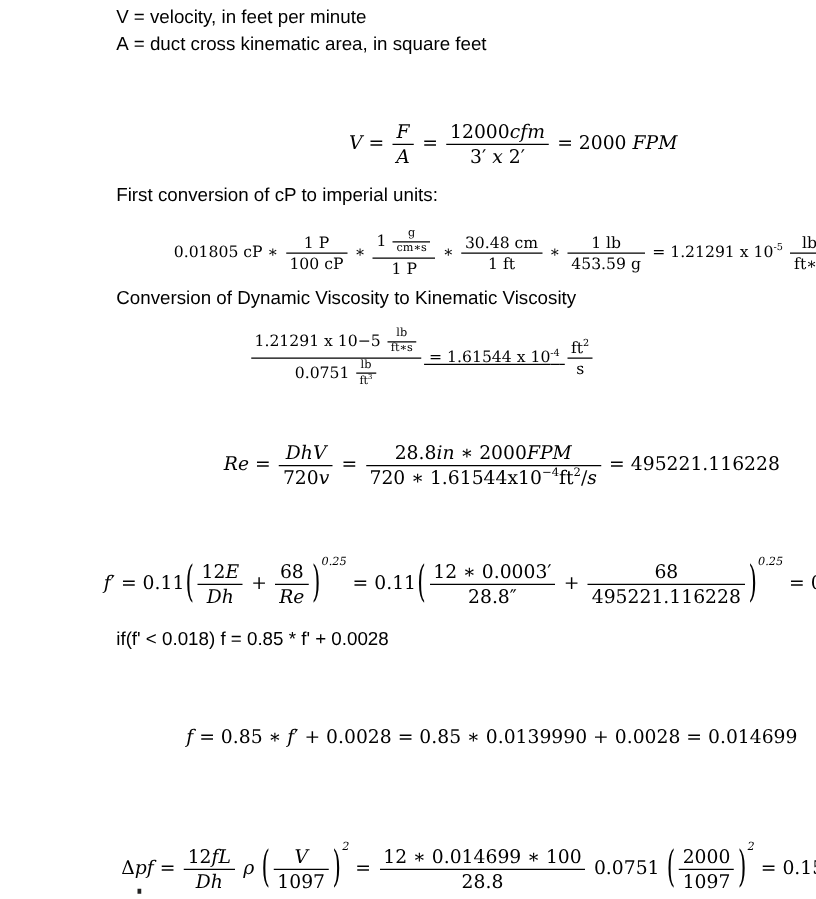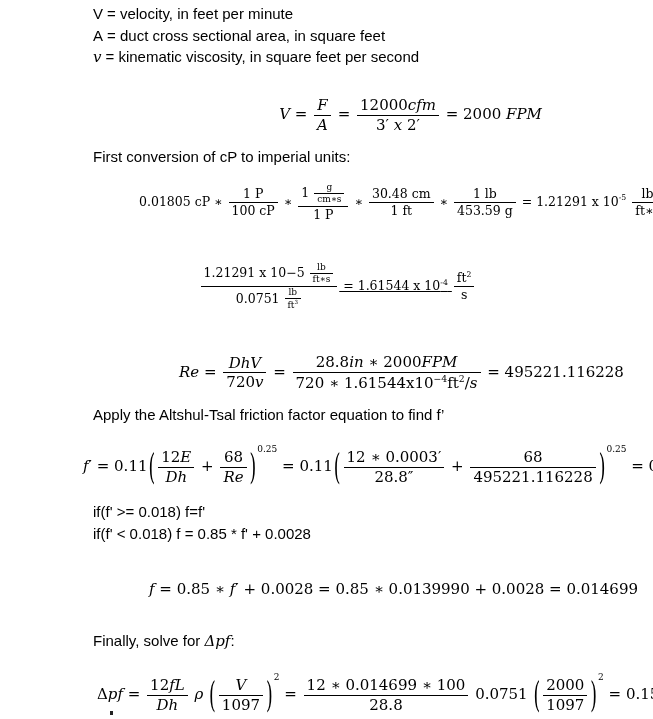--- a/index.html
+++ b/index.html
@@ -22,63 +22,56 @@
   .pos-eq5{top:448px;padding-left:72px;}
   .pos-eq6{top:580px;padding-left:112px;}
   .pos-eq7{top:676px;padding-left:86px;}
   .frac{display:inline-block;vertical-align:middle;text-align:center;margin:0 2px;}
   .frac .num{display:block;border-bottom:1px solid #000;padding:0 3px;line-height:1.25;}
   .frac .den{display:block;padding:0 3px;line-height:1.25;}
   .frac.sm{font-size:0.72em;margin:0 1px;}
   sup{font-size:0.62em;}
   .pgroup{display:inline-block;vertical-align:middle;white-space:nowrap;}
   .bp{display:inline-block;transform:scaleY(2.0);font-size:1.15em;vertical-align:middle;padding:0 1px;}
-  .exp{font-size:0.6em;position:relative;top:-1.5em;}
+  .exp{font-size:0.6em;position:relative;top:-1.5em;font-style:italic;}
   .cursor-mark{position:absolute;left:99px;top:711px;width:3px;height:4px;background:#222;}
 </style>
 </head>
 <body>
 
 <div class="page">
 
   <div class="defs">
     <div>
       <span class="sym">V</span><span>= velocity, in feet per minute</span>
     </div>
     <div>
-      <span class="sym">A</span><span>= duct cross sectional area, in square feet</span>
-    </div>
-    <div>
-      <span class="sym math-it">v</span><span>= kinematic viscosity, in square feet per second</span>
+      <span class="sym">A</span><span>= duct cross kinematic area, in square feet</span>
     </div>
   </div>
 
   <div class="eq pos-eq1"><span class="it">V</span><span> = </span><span class="frac"><span class="num"><span class="it">F</span></span><span class="den"><span class="it">A</span></span></span><span> = </span><span class="frac"><span class="num"><span>12000</span><span class="it">cfm</span></span><span class="den"><span>3′ </span><span class="it">x</span><span> 2′</span></span></span><span> = 2000 </span><span class="it">FPM</span></div>
 
   <div class="label pos-l1">First conversion of cP to imperial units:</div>
 
   <div class="eq small pos-eq2"><span>0.01805 cP ∗ </span><span class="frac"><span class="num"><span>1 P</span></span><span class="den"><span>100 cP</span></span></span><span> ∗ </span><span class="frac"><span class="num"><span>1 </span><span class="frac sm"><span class="num"><span>g</span></span><span class="den"><span>cm∗s</span></span></span></span><span class="den"><span>1 P</span></span></span><span> ∗ </span><span class="frac"><span class="num"><span>30.48 cm</span></span><span class="den"><span>1 ft</span></span></span><span> ∗ </span><span class="frac"><span class="num"><span>1 lb</span></span><span class="den"><span>453.59 g</span></span></span><span> = 1.21291 x 10</span><sup>-5</sup><span> </span><span class="frac"><span class="num"><span>lb</span></span><span class="den"><span>ft∗s</span></span></span></div>
 
+  <div class="label pos-l2">Conversion of Dynamic Viscosity to Kinematic Viscosity</div>
 
   <div class="eq small pos-eq3"><span class="frac"><span class="num"><span>1.21291 x 10−5 </span><span class="frac sm"><span class="num"><span>lb</span></span><span class="den"><span>ft∗s</span></span></span></span><span class="den"><span>0.0751 </span><span class="frac sm"><span class="num"><span>lb</span></span><span class="den"><span>ft</span><sup>3</sup></span></span></span></span><span> = 1.61544 x 10</span><sup>-4</sup><span> </span><span class="frac"><span class="num"><span>ft</span><sup>2</sup></span><span class="den"><span>s</span></span></span></div>
 
 
   <div class="eq pos-eq4"><span class="it">Re</span><span> = </span><span class="frac"><span class="num"><span class="it">DhV</span></span><span class="den"><span>720</span><span class="it">v</span></span></span><span> = </span><span class="frac"><span class="num"><span>28.8</span><span class="it">in</span><span> ∗ 2000</span><span class="it">FPM</span></span><span class="den"><span>720 ∗ 1.61544x10</span><sup>−4</sup><span>ft</span><sup>2</sup><span>/</span><span class="it">s</span></span></span><span> = 495221.116228</span></div>
 
-  <div class="label pos-l4">Apply the Altshul-Tsal friction factor equation to find f’</div>
 
   <div class="eq pos-eq5"><span class="it">f</span><span>′ = 0.11</span><span class="pgroup"><span class="bp">(</span><span><span class="frac"><span class="num"><span>12</span><span class="it">E</span></span><span class="den"><span class="it">Dh</span></span></span><span> + </span><span class="frac"><span class="num"><span>68</span></span><span class="den"><span class="it">Re</span></span></span></span><span class="bp">)</span><sup class="exp">0.25</sup></span><span> = 0.11</span><span class="pgroup"><span class="bp">(</span><span><span class="frac"><span class="num"><span>12 ∗ 0.0003′</span></span><span class="den"><span>28.8″</span></span></span><span> + </span><span class="frac"><span class="num"><span>68</span></span><span class="den"><span>495221.116228</span></span></span></span><span class="bp">)</span><sup class="exp">0.25</sup></span><span> = 0.013999</span></div>
 
   <div class="conds">
-    <div>if(f' &gt;= 0.018) f=f'</div>
     <div>if(f' &lt; 0.018) f = 0.85 * f' + 0.0028</div>
   </div>
 
   <div class="eq pos-eq6"><span class="it">f</span><span> = 0.85 ∗ </span><span class="it">f</span><span>′ +  0.0028 = 0.85 ∗ 0.0139990 + 0.0028 = 0.014699</span></div>
 
-  <div class="label pos-l5">
-    <span>Finally, solve for </span><span class="math-it">Δpf</span><span>:</span>
-  </div>
 
   <div class="eq pos-eq7"><span>Δ</span><span class="it">pf</span><span> = </span><span class="frac"><span class="num"><span>12</span><span class="it">fL</span></span><span class="den"><span class="it">Dh</span></span></span><span> </span><span class="it">ρ</span><span> </span><span class="pgroup"><span class="bp">(</span><span><span class="frac"><span class="num"><span class="it">V</span></span><span class="den"><span>1097</span></span></span></span><span class="bp">)</span><sup class="exp">2</sup></span><span> = </span><span class="frac"><span class="num"><span>12 ∗ 0.014699 ∗ 100</span></span><span class="den"><span>28.8</span></span></span><span> 0.0751 </span><span class="pgroup"><span class="bp">(</span><span><span class="frac"><span class="num"><span>2000</span></span><span class="den"><span>1097</span></span></span></span><span class="bp">)</span><sup class="exp">2</sup></span><span> = 0.1528</span></div>
 
   <div class="cursor-mark"></div>
 </div>
 
 </body></html>

